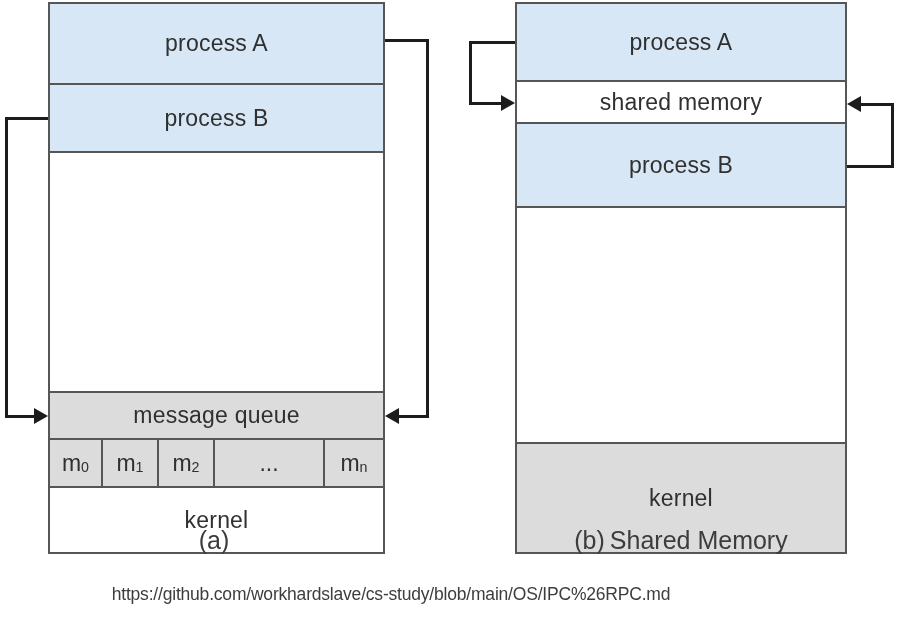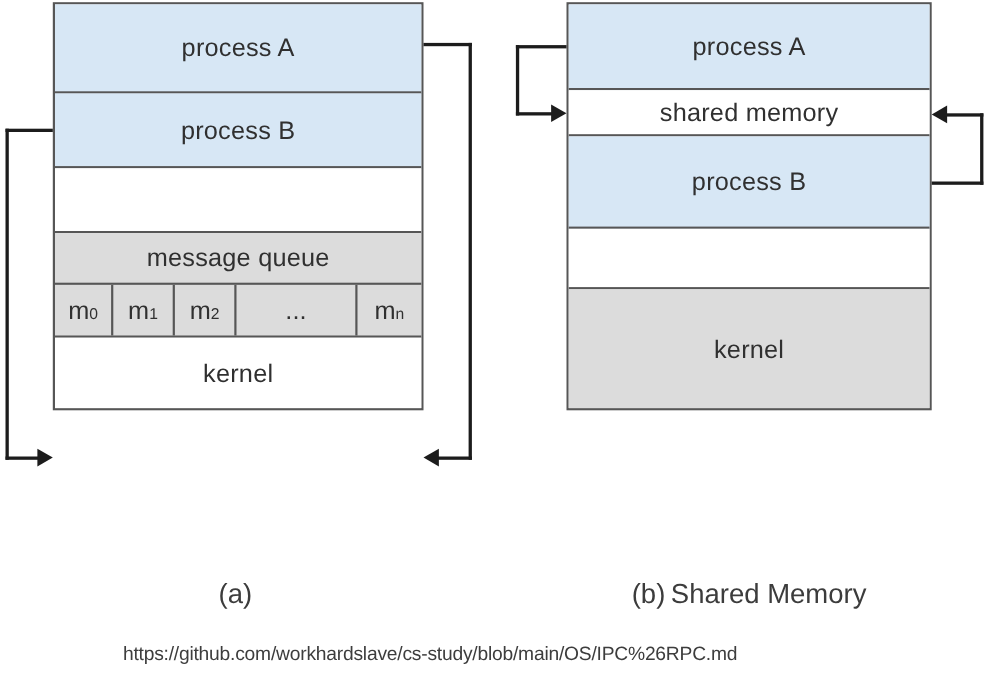--- a/index.html
+++ b/index.html
@@ -16,21 +16,21 @@
   html,body{background:#ffffff;}
   body{
     width:906px;height:622px;position:relative;overflow:hidden;
     font-family:"Liberation Sans","DejaVu Sans",sans-serif;
     color:var(--text);
   }
   .stage{position:absolute;inset:0;}
 
   
   .memframe{
-    position:absolute;top:2px;height:371px;
+    position:absolute;top:2px;height:552px;
     border:2px solid var(--box-border);
     background:#ffffff;
     display:flex;flex-direction:column;
   }
   .frame-a{left:48px;width:337px;}
   .frame-b{left:515px;width:332px;}
 
   .sect{
     display:flex;align-items:center;justify-content:center;
     font-size:23px;letter-spacing:0.2px;color:var(--text);

